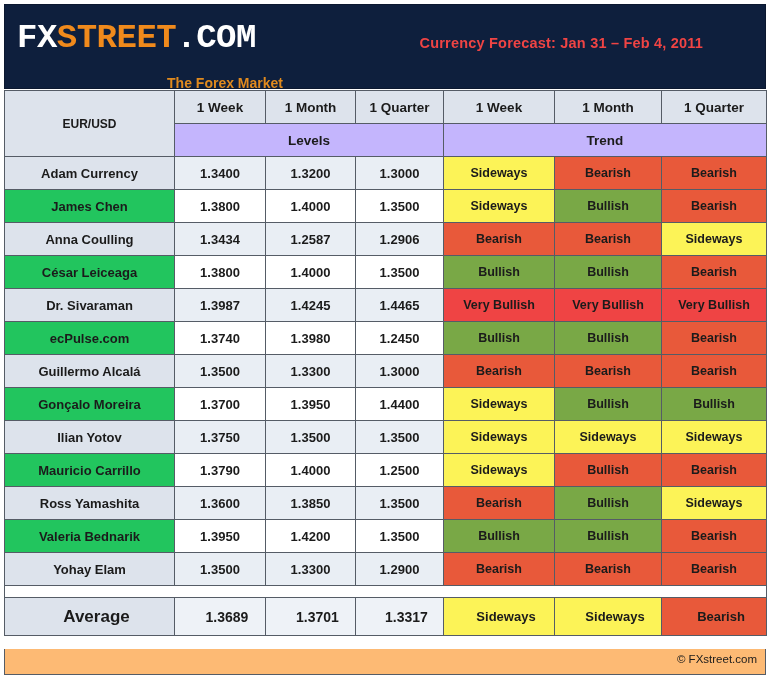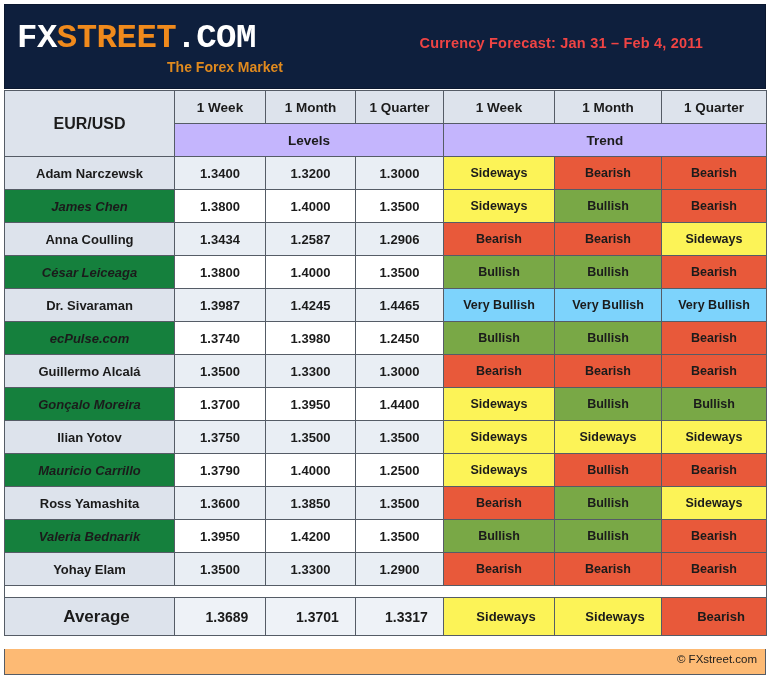--- a/index.html
+++ b/index.html
@@ -43,21 +43,21 @@
     font-size: 34px;
     font-weight: bold;
     letter-spacing: -0.5px;
     line-height: 38px;
     white-space: nowrap;
   }
   .logo-fx { color: #ffffff; }
   .logo-street { color: #f08a1c; }
   .logo-com { color: #ffffff; }
   .logo-tag {
-    margin-top: 2px;
+    margin-top: 18px;
     text-align: right;
     padding-right: 14px;
     color: #e08a1e;
     font-size: 14px;
     font-weight: bold;
     font-family: "Liberation Sans", sans-serif;
   }
   .banner-title {
     position: absolute;
     right: 62px;
@@ -91,57 +91,57 @@
   }
 
   .hdr-cell {
     background: #dde3ec;
     font-size: 13.5px;
     font-weight: normal;
     color: #20242b;
   }
   .pair-cell {
     background: #dde3ec;
-    font-size: 16px;
+    font-size: 12px;
     font-weight: normal;
     color: #20242b;
   }
   .group-cell {
     background: #c4b5fd;
     font-size: 13.5px;
     font-weight: normal;
     color: #20242b;
   }
 
   
   .name-cell {
     font-size: 13px;
     font-weight: bold;
     text-align: center;
     color: #161616;
     padding-right: 14px;
     box-sizing: border-box;
   }
   tr.odd .name-cell { background: #dde3ec; }
-  tr.even .name-cell { background: #15803d; font-style: italic; }
+  tr.even .name-cell { background: #22c55e; }
 
   
   .lvl-cell { font-size: 13px; font-weight: bold; }
   tr.odd .lvl-cell { background: #e9eef4; }
   tr.even .lvl-cell { background: #ffffff; }
 
   .v-red    { color: #b52b12; }
   .v-orange { color: #e09a28; }
   .v-green  { color: #6f9a3c; }
 
   
   .trend-cell { font-size: 12.5px; font-weight: bold; color: #101010; }
   .t-bearish      { background: #e8593a; }
   .t-bullish      { background: #79a846; }
-  .t-verybullish  { background: #7dd3fc; margin-top: 40px; }
+  .t-verybullish  { background: #ef4444; margin-top: 40px; }
   .t-sideways     { background: #fcf357; }
 
   
   .spacer-row td {
     height: 12px;
     border-left: 1px solid #555c66;
     border-right: 1px solid #555c66;
     border-top: 1px solid #555c66;
     border-bottom: none;
     background: #ffffff;
@@ -213,21 +213,21 @@
         <td class="hdr-cell">1 Month</td>
         <td class="hdr-cell">1 Quarter</td>
       </tr>
       <tr>
         <td class="group-cell" colspan="3">Levels</td>
         <td class="group-cell" colspan="3">Trend</td>
       </tr>
     </thead>
     <tbody id="tbody">
         <tr class="odd">
-          <td class="name-cell">Adam Narczewsk</td>
+          <td class="name-cell">Adam Currency</td>
           <td class="lvl-cell v-red">1.3400</td>
           <td class="lvl-cell v-red">1.3200</td>
           <td class="lvl-cell v-red">1.3000</td>
           <td class="trend-cell t-sideways">Sideways</td>
           <td class="trend-cell t-bearish">Bearish</td>
           <td class="trend-cell t-bearish">Bearish</td>
         </tr>
         <tr class="even">
           <td class="name-cell">James Chen</td>
           <td class="lvl-cell v-orange">1.3800</td>

